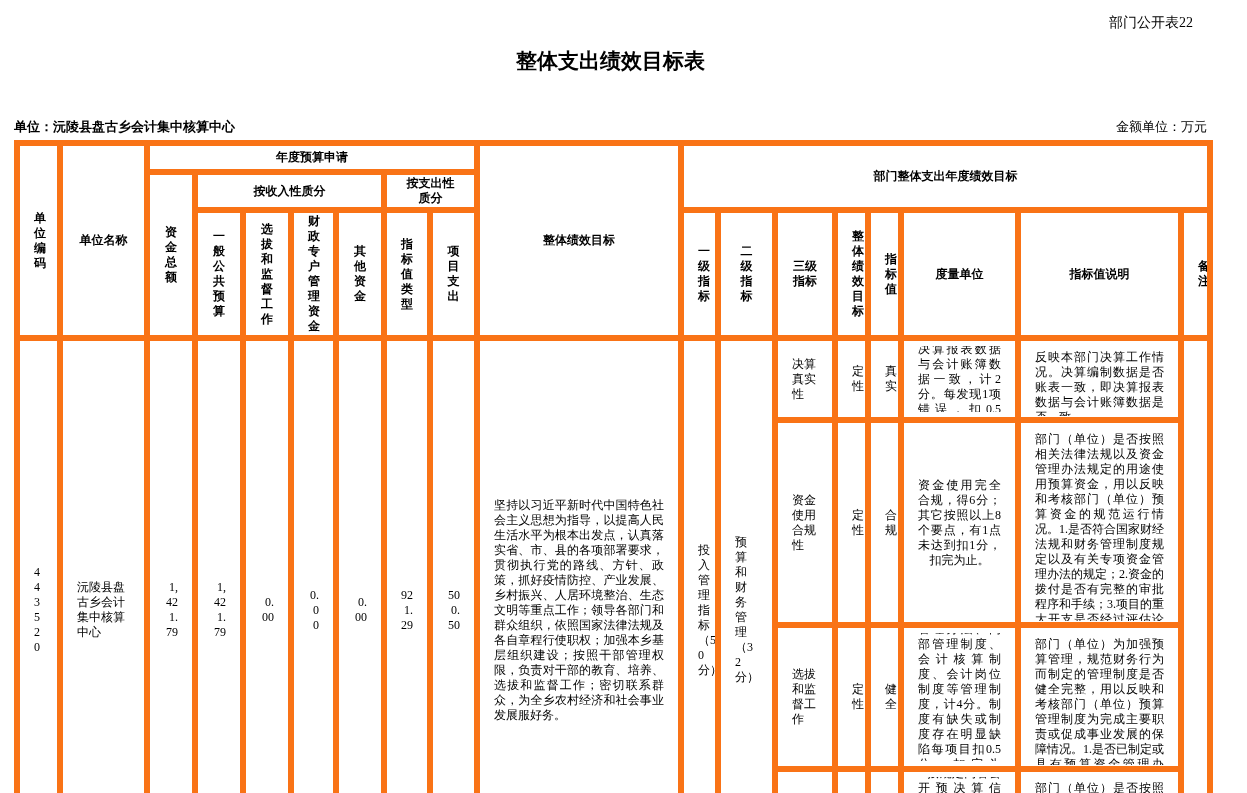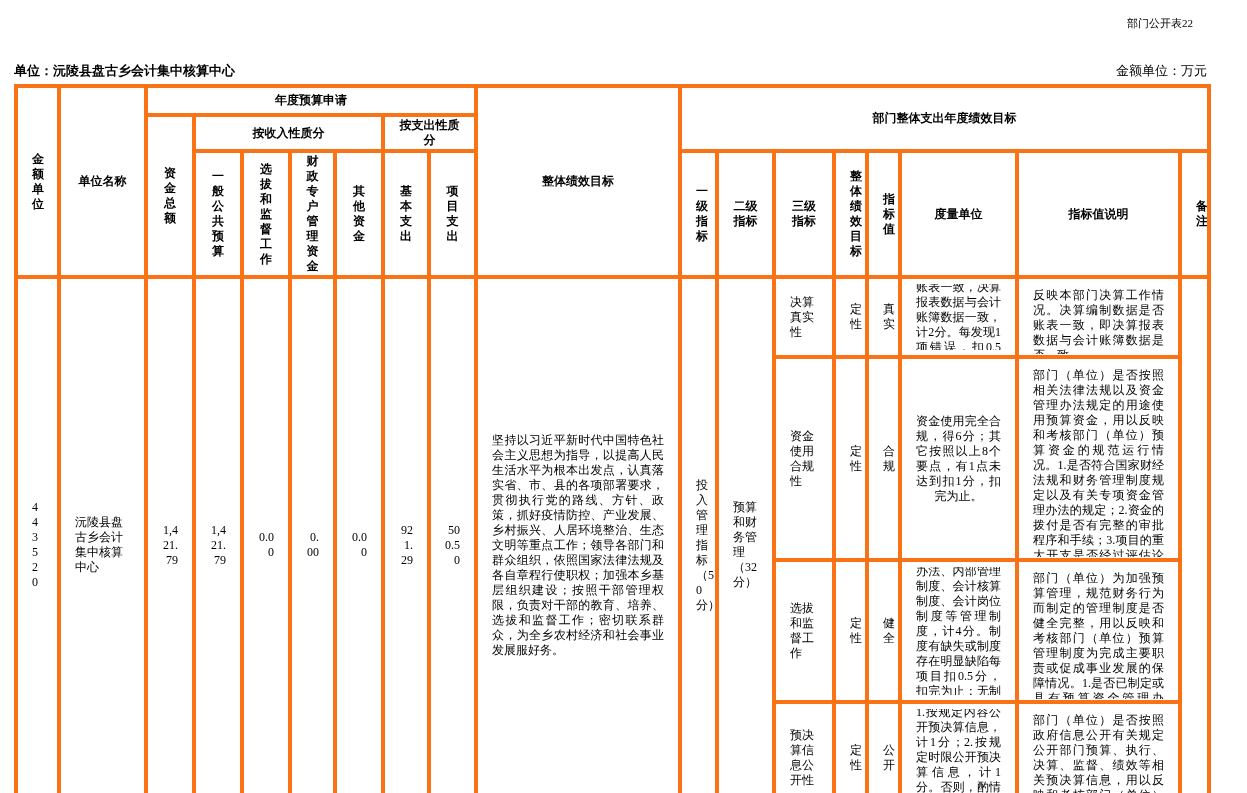--- a/index.html
+++ b/index.html
@@ -3,28 +3,28 @@
 <meta charset="utf-8">
 <style>
   html,body{margin:0;padding:0;background:#fff;}
   body{
     width:1247px;height:793px;overflow:hidden;
     font-family:"Liberation Serif","DejaVu Serif",serif;
     color:#000;
   }
   .sheet{width:1193px;margin-left:14px;}
   .corner{ text-align:right; padding-right:14px; margin-top:14px;
-    font-size:11px; line-height:18px;}
+    font-size:14px; line-height:18px;}
   .title{ text-align:center; font-size:21px; font-weight:bold;
     margin-top:16px; line-height:26px;}
   .inforow{ display:flex; justify-content:space-between; align-items:flex-end;
-    margin-top:30px; margin-bottom:5px; font-size:13px; line-height:17px;}
+    margin-top:44px; margin-bottom:5px; font-size:13px; line-height:17px;}
   .inforow .unit{font-weight:bold;}
   table{ border-collapse:collapse; table-layout:fixed; width:1193px;}
-  td{ border:4px solid #f97316; padding:1px 14px; font-size:12px; line-height:15px;
+  td{ border:6px solid #f97316; padding:1px 14px; font-size:12px; line-height:15px;
       vertical-align:middle; word-break:break-all; overflow:hidden;}
   tr.h1 td, tr.h2 td, tr.h3 td{ font-weight:bold; text-align:center;}
   tr.h1{height:29px;} tr.h2{height:28px;} tr.h3{height:52px;}
   td.num{text-align:right;}
   td.tc{text-align:center;}
   td.tl{text-align:left;}
   td.just{text-align:justify;}
   .clip{overflow:hidden; display:flex;}
   .clip.vc{align-items:center;}
   .clip.vt{align-items:flex-start;margin-top:8px;}
@@ -33,20 +33,21 @@
   tr.ir1 .clip{height:66px;}
   tr.ir2 .clip{height:189px;}
   tr.ir3 .clip{height:128px;}
   tr.ir4 .clip{height:97px;}
 </style>
 </head>
 <body>
 
 <div class="sheet">
   <div class="corner">部门公开表22</div>
+  <div class="title">整体支出绩效目标表</div>
   <div class="inforow">
     <span class="unit">单位：沅陵县盘古乡会计集中核算中心</span>
     <span>金额单位：万元</span>
   </div>
 
   <table>
     <colgroup>
       <col style="width:43px">
         <col style="width:87px">
         <col style="width:48px">
@@ -62,37 +63,37 @@
       <col style="width:60px">
         <col style="width:33px">
         <col style="width:33px">
       <col style="width:117px">
         <col style="width:163px">
         <col style="width:29px">
     </colgroup>
 
     <tbody>
         <tr class="h1">
-      <td rowspan="3">金额单位</td>
+      <td rowspan="3">单位编码</td>
       <td rowspan="3">单位名称</td>
       <td colspan="7">年度预算申请</td>
       <td rowspan="3">整体绩效目标</td>
       <td colspan="8" rowspan="2">部门整体支出年度绩效目标</td>
     </tr>
     <tr class="h2">
       <td rowspan="2">资金总额</td>
       <td colspan="4">按收入性质分</td>
       <td colspan="2">按支出性质分</td>
     </tr>
     <tr class="h3">
       <td>一般公共预算</td>
       <td>选拔和监督工作</td>
       <td>财政专户管理资金</td>
       <td>其他资金</td>
-      <td>基本支出</td>
+      <td>指标值类型</td>
       <td>项目支出</td>
       <td>一级指标</td>
       <td>二级指标</td>
       <td>三级指标</td>
       <td>整体绩效目标</td>
       <td>指标值</td>
       <td>度量单位</td>
       <td>指标值说明</td>
       <td>备注</td>
     </tr>

